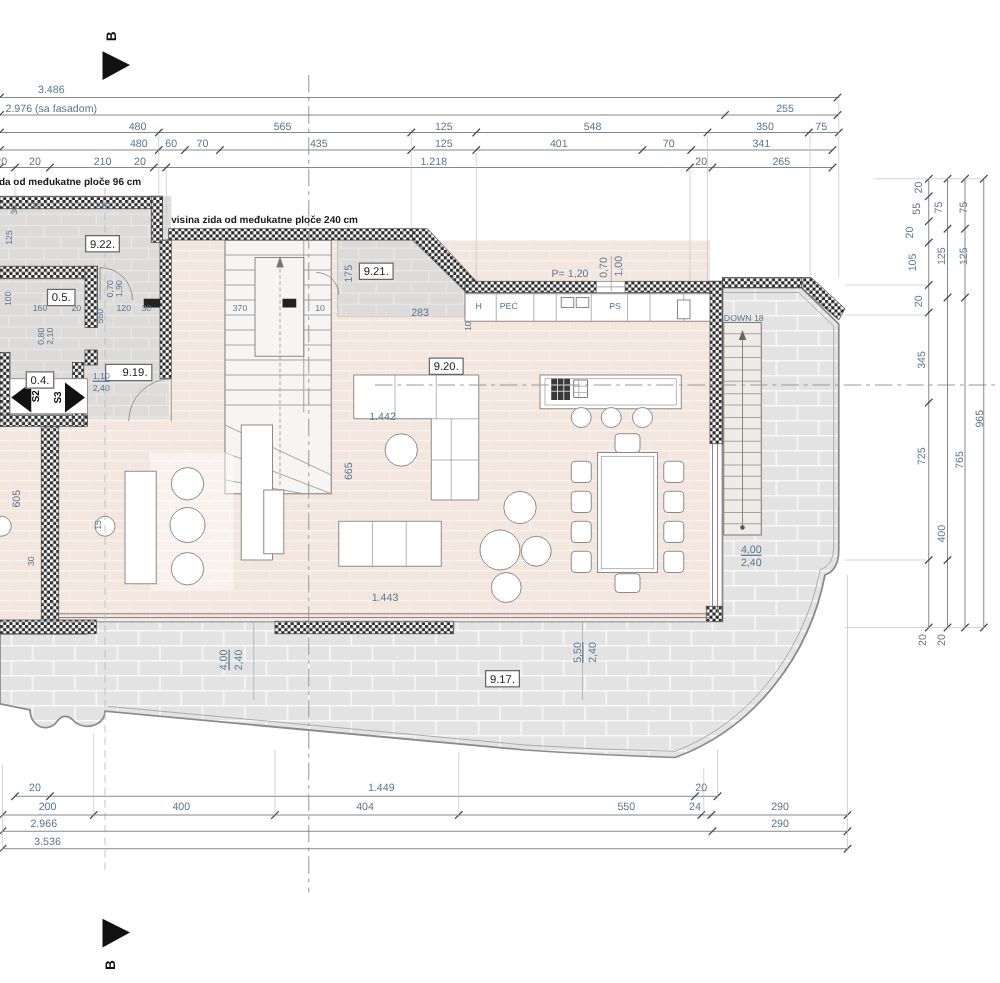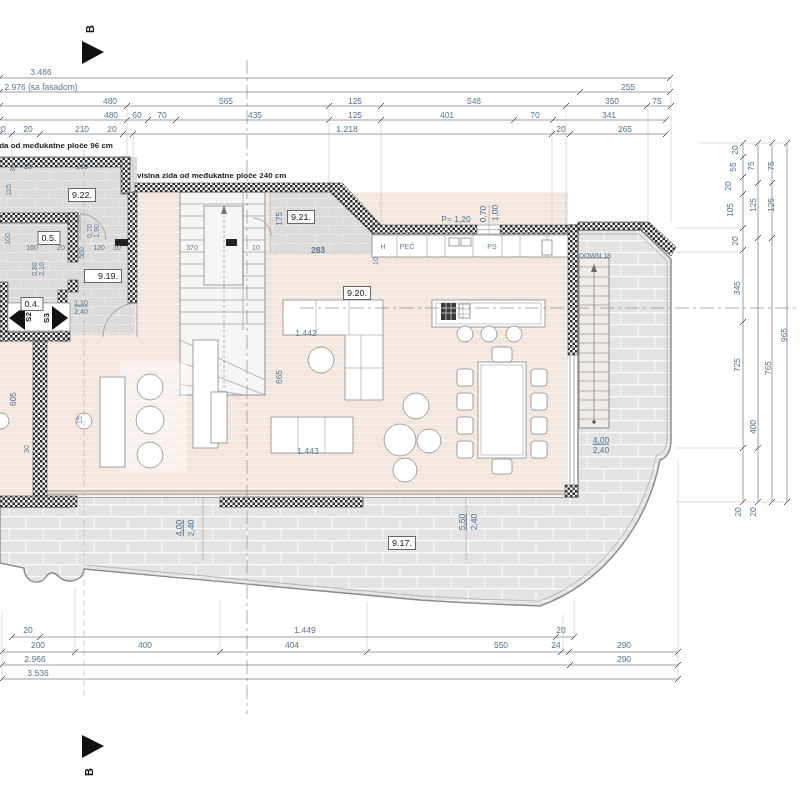--- a/index.html
+++ b/index.html
@@ -264,46 +264,46 @@
       <span class="lbl" style="left: 753px; top: 512px; transform: translate(-50%, -50%) rotate(-90deg);">20</span>
       <span class="lbl" style="left: 771px; top: 166px; transform: translate(-50%, -50%) rotate(-90deg);">75</span>
       <span class="lbl" style="left: 771px; top: 205px; transform: translate(-50%, -50%) rotate(-90deg);">125</span>
       <span class="lbl" style="left: 768px; top: 368px; transform: translate(-50%, -50%) rotate(-90deg);">765</span>
       <span class="lbl" style="left: 784px; top: 335px; transform: translate(-50%, -50%) rotate(-90deg);">965</span>
       <span class="lbl note" style="left: -32px; top: 146px; transform: translate(0px, -50%);">visina zida od međukatne ploče 96 cm</span>
       <span class="lbl note" style="left: 137px; top: 176px; transform: translate(0px, -50%);">visina zida od međukatne ploče 240 cm</span>
       <span class="lbl room" style="left: 82px; top: 195px; transform: translate(-50%, -50%);">9.22.</span>
       <span class="lbl room" style="left: 49px; top: 238px; transform: translate(-50%, -50%);">0.5.</span>
       <span class="lbl room" style="left: 32px; top: 304px; transform: translate(-50%, -50%);">0.4.</span>
-      <span class="lbl room" style="left: 103px; top: 276px; transform: translate(-50%, -50%); padding-left: 13px;">9.19.</span>
+      <span class="lbl room" style="left: 103px; top: 298px; transform: translate(-50%, -50%); padding-left: 13px;">9.19.</span>
       <span class="lbl room" style="left: 301px; top: 217px; transform: translate(-50%, -50%);">9.21.</span>
       <span class="lbl room" style="left: 357px; top: 293px; transform: translate(-50%, -50%);">9.20.</span>
       <span class="lbl room" style="left: 402px; top: 543px; transform: translate(-50%, -50%);">9.17.</span>
       <span class="lbl s" style="left: 29px; top: 317px; transform: translate(-50%, -50%) rotate(-90deg);">S2</span>
       <span class="lbl s" style="left: 47px; top: 318px; transform: translate(-50%, -50%) rotate(-90deg);">S3</span>
       <span class="lbl tiny" style="left: 383px; top: 246px; transform: translate(-50%, -50%);">H</span>
       <span class="lbl tiny" style="left: 407px; top: 246px; transform: translate(-50%, -50%);">PEĆ</span>
       <span class="lbl tiny" style="left: 492px; top: 246px; transform: translate(-50%, -50%);">PS</span>
       <span class="lbl" style="left: 456px; top: 219px; transform: translate(-50%, -50%);">P= 1,20</span>
       <span class="lbl" style="left: 483px; top: 214px; transform: translate(-50%, -50%) rotate(-90deg);">0,70</span>
       <span class="lbl" style="left: 495px; top: 213px; transform: translate(-50%, -50%) rotate(-90deg);">1,00</span>
       <span class="lbl tiny" style="left: 595px; top: 255px; transform: translate(-50%, -50%);">DOWN 18</span>
       <span class="lbl tiny" style="left: 192px; top: 247px; transform: translate(-50%, -50%);">370</span>
       <span class="lbl tiny" style="left: 256px; top: 247px; transform: translate(-50%, -50%);">10</span>
-      <span class="lbl" style="left: 318px; top: 250px; transform: translate(-50%, -50%); font-weight: bold;">283</span>
+      <span class="lbl" style="left: 336px; top: 250px; transform: translate(-50%, -50%);">283</span>
       <span class="lbl" style="left: 279px; top: 219px; transform: translate(-50%, -50%) rotate(-90deg);">175</span>
       <span class="lbl tiny" style="left: 375px; top: 261px; transform: translate(-50%, -50%) rotate(-90deg);">10</span>
       <span class="lbl dimu" style="left: 601px; top: 440px; transform: translate(-50%, -50%);">4,00</span>
       <span class="lbl" style="left: 601px; top: 450px; transform: translate(-50%, -50%);">2,40</span>
       <span class="lbl dimu" style="left: 179px; top: 528px; transform: translate(-50%, -50%) rotate(-90deg);">4,00</span>
       <span class="lbl" style="left: 191px; top: 528px; transform: translate(-50%, -50%) rotate(-90deg);">2,40</span>
       <span class="lbl dimu" style="left: 462px; top: 522px; transform: translate(-50%, -50%) rotate(-90deg);">5,50</span>
       <span class="lbl" style="left: 474px; top: 522px; transform: translate(-50%, -50%) rotate(-90deg);">2,40</span>
       <span class="lbl" style="left: 306px; top: 333px; transform: translate(-50%, -50%);">1.442</span>
-      <span class="lbl" style="left: 308px; top: 451px; transform: translate(-50%, -50%); text-align: right;">1.443</span>
+      <span class="lbl" style="left: 308px; top: 478px; transform: translate(-50%, -50%); text-align: right;">1.443</span>
       <span class="lbl" style="left: 279px; top: 377px; transform: translate(-50%, -50%) rotate(-90deg);">665</span>
       <span class="lbl" style="left: 13px; top: 399px; transform: translate(-50%, -50%) rotate(-90deg);">605</span>
       <span class="lbl tiny" style="left: 26px; top: 449px; transform: translate(-50%, -50%) rotate(-90deg);">30</span>
       <span class="lbl tiny" style="left: 79px; top: 420px; transform: translate(-50%, -50%) rotate(-90deg);">15</span>
       <span class="lbl tiny" style="left: 12px; top: 168px; transform: translate(-50%, -50%) rotate(-90deg);">30</span>
       <span class="lbl tiny" style="left: 28px; top: 166px; transform: translate(-50%, -50%);">20</span>
       <span class="lbl tiny" style="left: 82px; top: 166px; transform: translate(-50%, -50%);">210</span>
       <span class="lbl tiny" style="left: 8px; top: 190px; transform: translate(-50%, -50%) rotate(-90deg);">125</span>
       <span class="lbl tiny" style="left: 32px; top: 247px; transform: translate(-50%, -50%);">160</span>
       <span class="lbl tiny" style="left: 61px; top: 247px; transform: translate(-50%, -50%);">20</span>

